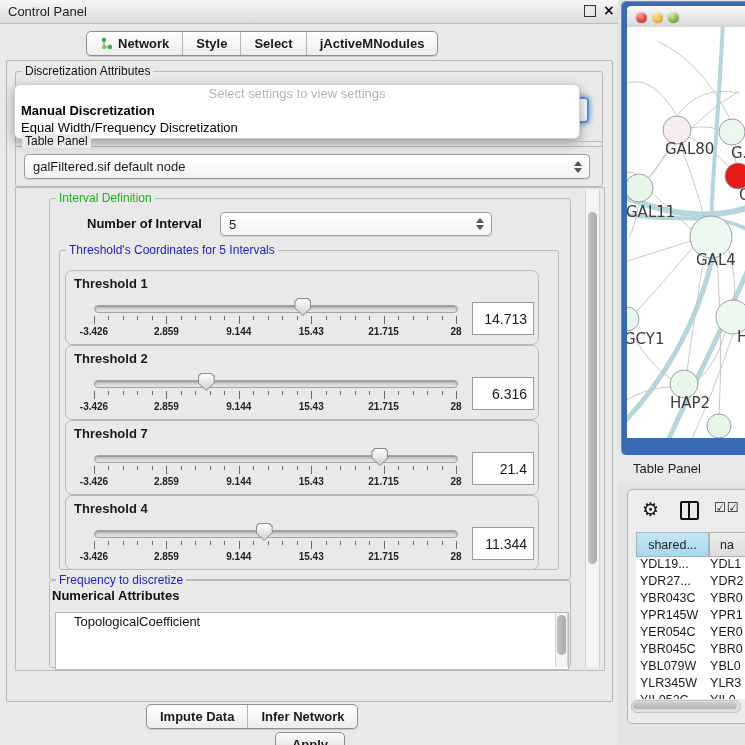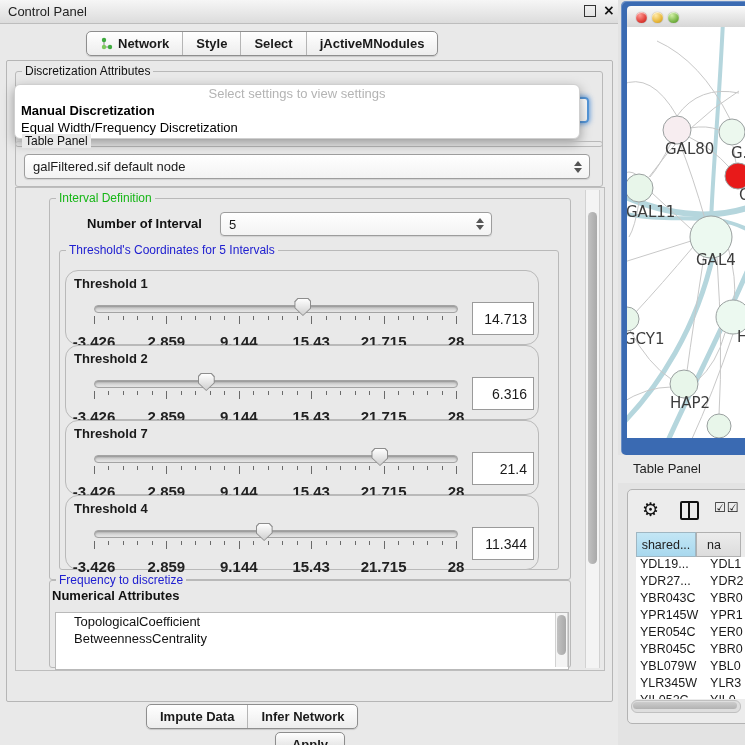--- a/index.html
+++ b/index.html
@@ -71,34 +71,34 @@
      border:1px solid #bdbdbd;overflow:hidden;}
   .vscroll{position:absolute;background:#f4f4f4;border-left:1px solid #d2d2d2;
      border-right:1px solid #d2d2d2;}
   .vthumb{position:absolute;left:2px;width:9px;border-radius:5px;
      background:linear-gradient(90deg,#c2c2c2,#a9a9a9);}
 
   .bold-label{position:absolute;font-size:13px;font-weight:bold;color:#111;}
 
   
   .tbox{position:absolute;left:49px;width:472px;height:73px;background:#e9e9e9;
-     border:1px solid #b9b9b9;border-radius:13px;}
+     border:1px solid #b9b9b9;border-radius:7px;}
   .tbox .tlabel{position:absolute;left:8px;top:5px;font-size:13px;font-weight:bold;}
   .track{position:absolute;left:28px;top:34px;width:362px;height:6px;
      border:1px solid #a3a3a3;border-radius:4px;
      background:linear-gradient(#bfbfbf,#e9e9e9);
      box-shadow:inset 0 1px 2px rgba(0,0,0,.25);}
   .thumb{position:absolute;top:27px;width:17px;height:18px;}
   .thumb .o{position:absolute;left:0;top:0;width:17px;height:18px;background:#8d8d8d;
      clip-path:polygon(18% 0,82% 0,100% 18%,100% 55%,50% 100%,0 55%,0 18%);}
   .thumb .i{position:absolute;left:1px;top:1px;width:15px;height:16px;
      background:linear-gradient(#fefefe,#cfcfcf);
      clip-path:polygon(18% 0,82% 0,100% 18%,100% 55%,50% 100%,0 55%,0 18%);}
   .tick{position:absolute;width:1px;background:#6a6a6a;}
-  .ticklabel{position:absolute;top:62px;transform:translateX(-50%);font-size:15px;
+  .ticklabel{position:absolute;top:55px;transform:translateX(-50%);font-size:10px;
      font-weight:bold;color:#222;white-space:nowrap;}
   .valbox{position:absolute;left:406px;top:31px;width:54px;height:31px;
      background:#fff;border:1px solid #9a9a9a;font-size:14px;display:flex;
      align-items:center;justify-content:flex-end;padding-right:6px;}
 
   
   #attr-list{position:absolute;left:39px;top:424px;width:512px;height:56px;
      background:#fff;border:1px solid #b9b9b9;overflow:hidden;}
   #attr-list .item{font-size:13px;line-height:17px;padding-left:18px;color:#111;
      white-space:nowrap;}
@@ -131,21 +131,21 @@
      font-family:"DejaVu Sans",sans-serif;line-height:26px;}
   #tb-cols{position:absolute;left:52px;top:11px;width:15px;height:15px;
      border:2px solid #111;border-radius:2px;}
   #tb-cols::after{content:"";position:absolute;left:6px;top:0;width:2px;height:15px;
      background:#111;}
   #tb-checks{position:absolute;left:86px;top:10px;font-size:13px;color:#111;
      font-family:"DejaVu Sans",sans-serif;letter-spacing:1px;}
   .th-row{position:absolute;left:8px;top:42px;height:25px;display:flex;}
   .th-cell{box-sizing:border-box;border:1px solid #9fb6c2;font-size:12.5px;
      display:flex;align-items:center;justify-content:center;color:#222;}
-  .th-cell.c1{width:60px;background:linear-gradient(#c3e6f5,#a8d8ee);}
+  .th-cell.c1{width:73px;background:linear-gradient(#c3e6f5,#a8d8ee);}
   .th-cell.c2{width:45px;background:linear-gradient(#ececec,#dcdcdc);
      border-color:#b0b0b0;justify-content:flex-start;padding-left:10px;}
   #rows{position:absolute;left:8px;top:67px;width:110px;height:142px;background:#fff;
      overflow:hidden;}
   .row{display:flex;height:17px;font-size:12.5px;}
   .row .c1{width:73px;padding-left:4px;box-sizing:border-box;white-space:nowrap;overflow:hidden;}
   .row .c2{width:37px;padding-left:3px;white-space:nowrap;overflow:hidden;}
   #hscroll{position:absolute;left:3px;top:210px;width:108px;height:11px;
      background:#dedede;border:1px solid #c0c0c0;border-radius:6px;}
   #hscroll .hthumb{position:absolute;left:1px;top:1px;width:104px;height:7px;
@@ -404,21 +404,20 @@
               <div class="valbox">11.344</div>
             </div>
           </div>
 
         <div class="group" style="left:33px;top:392px;width:520px;height:86px;">
           <span class="gtitle blue">Frequency to discretize</span>
         </div>
         <div class="bold-label" style="left:36px;top:400px;">Numerical Attributes</div>
         <div id="attr-list">
             <div class="item">TopologicalCoefficient</div>
-            <div class="item">BetweennessCentrality</div>
           </div>
         <div class="vscroll" style="left:539px;top:425px;width:11px;height:54px;">
           <div class="vthumb" style="top:2px;height:40px;left:1px;"></div>
         </div>
 
         <div class="vscroll" style="left:569px;top:2px;width:13px;height:478px;">
           <div class="vthumb" style="top:22px;height:352px;"></div>
         </div>
       </div>
 

